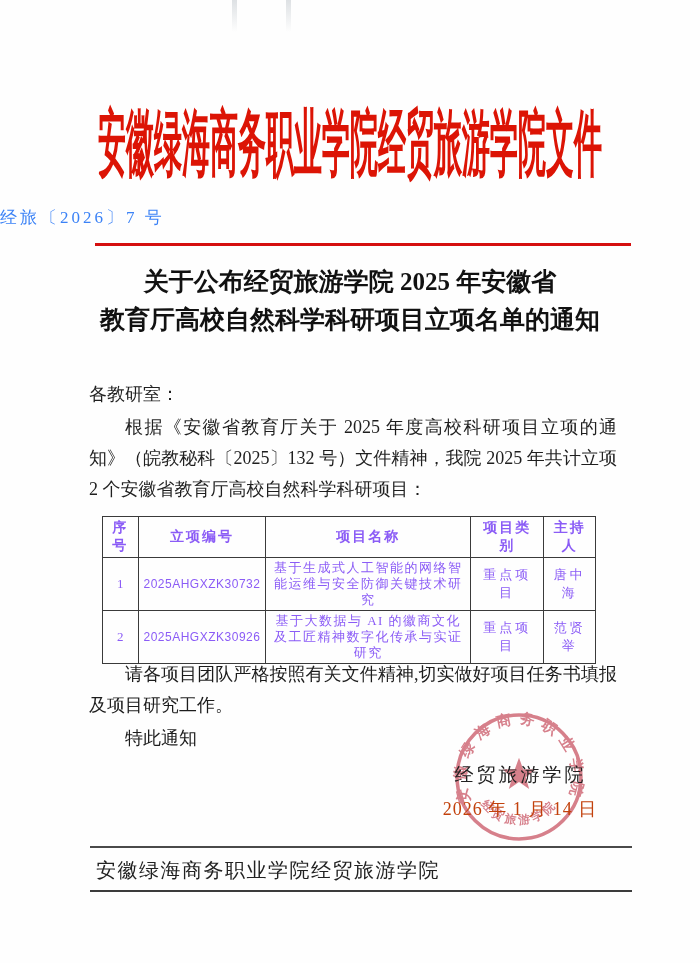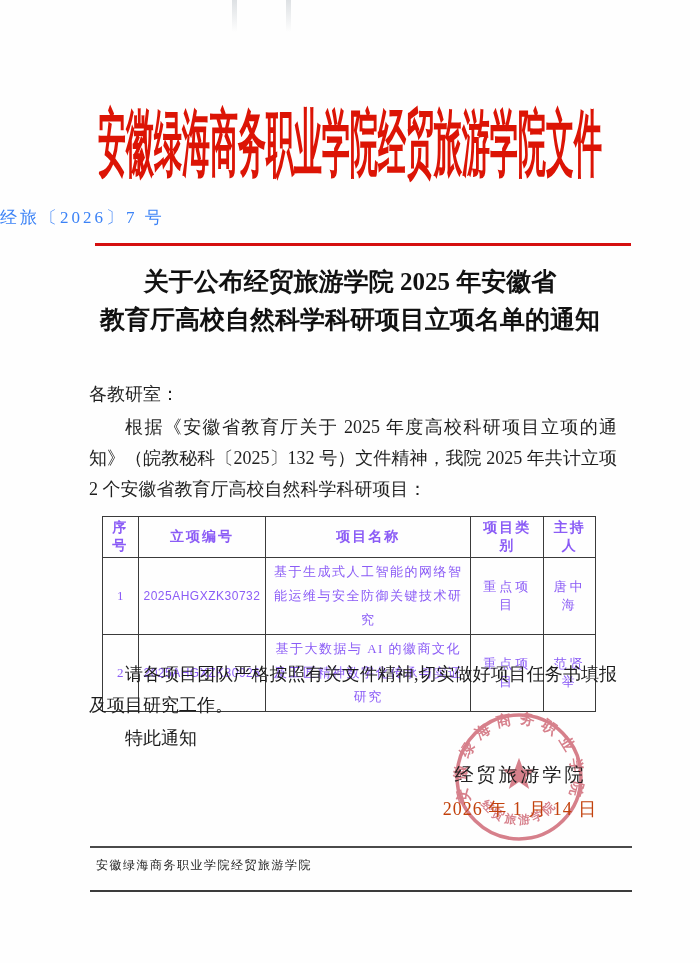--- a/index.html
+++ b/index.html
@@ -99,21 +99,21 @@
     vertical-align: middle;
   }
   table.projects th {
     font-size: 14px;
     font-weight: bold;
     height: 28px;
     letter-spacing: 2px;
   }
   table.projects td { height: 40px; }
   td.cell-code { font-family: "Liberation Sans", "DejaVu Sans", sans-serif; font-size: 12px; letter-spacing: .5px; }
-  td.cell-name { text-align: left; letter-spacing: 1.5px; line-height: 24px; padding: 3px 7px; }
+  td.cell-name { text-align: left; letter-spacing: 1.5px; line-height: 16px; padding: 3px 7px; }
   td.cell-type, td.cell-leader { letter-spacing: 3px; }
 
   .closing-block {
     position: absolute;
     top: 633px;
     left: 89px;
     width: 528px;
     font-size: 18px;
     line-height: 31px;
     margin-top: 23px;
@@ -165,21 +165,21 @@
     background: #3c3c3c;
   }
   .footer-row {
     position: absolute;
     top: 857px;
     left: 96px;
     width: 520px;
     display: flex;
     justify-content: space-between;
     align-items: flex-end;
-    font-size: 12px;
+    font-size: 20px;
     letter-spacing: 1.5px;
     color: #222;
   }
 </style>
 </head>
 <body>
 
 <div class="page">
 
   <div class="scan-mark m1"></div>

